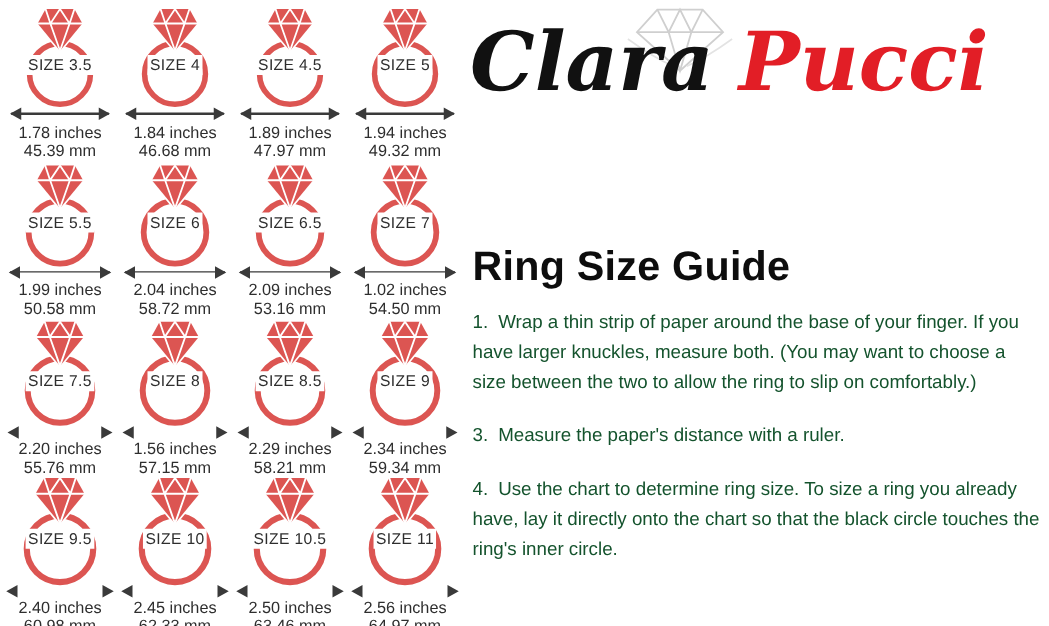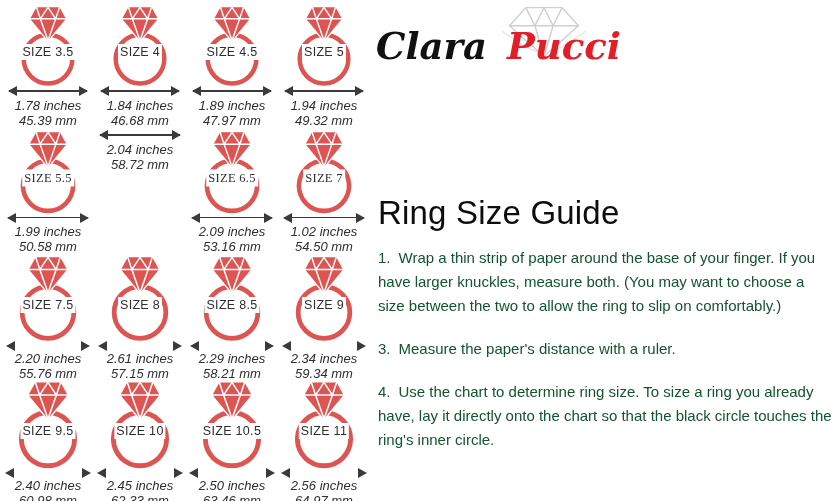--- a/index.html
+++ b/index.html
@@ -10,21 +10,21 @@
   }
 
   
   .chart{
     position:absolute;left:2px;top:4px;
     display:grid;grid-template-columns:repeat(4,92px);grid-auto-rows:125px;
   }
   .cell{display:flex;flex-direction:column;align-items:center;padding-top:2px;}
   .fig{position:relative;margin:0 auto;}
   .row-0 .fig{width:64px;}
-  .row-1 .fig{width:66px;font-family:Liberation Serif, serif;}
+  .row-1 .fig{width:66px;}
   .row-2 .fig{width:68px;}
   .row-3 .fig{width:70px;}
   .ring-svg{display:block;width:100%;height:auto;}
   .ring-circle{fill:none;stroke:var(--ring-red,#DC5552);stroke-width:7;}
   .d-fill{fill:var(--ring-red,#DC5552);stroke:#ffffff;stroke-width:4;paint-order:stroke;}
   .d-facets{stroke:#ffffff;stroke-width:2.2;fill:none;stroke-linecap:round;}
   .size-label{
     position:absolute;left:50%;top:57%;transform:translate(-50%,-50%);
     background:#ffffff;padding:1px 2px;white-space:nowrap;
     font-size:12.5px;color:var(--text-dark,#2E2E2E);letter-spacing:.3px;
@@ -32,33 +32,33 @@
   .arrow{height:2px;background:var(--arrow,#3A3A3A);position:relative;margin:3px auto 0;}
   .row-0 .arrow{width:78px;}
   .row-1 .arrow{width:80px;}
   .row-2 .arrow{width:82px;}
   .row-3 .arrow{width:84px;}
   .arrow::before,.arrow::after{content:"";position:absolute;top:-4px;
     border-top:5px solid transparent;border-bottom:5px solid transparent;}
   .arrow::before{left:-1px;border-right:9px solid var(--arrow,#3A3A3A);}
   .arrow::after{right:-1px;border-left:9px solid var(--arrow,#3A3A3A);}
   .meas{margin-top:6px;text-align:center;font-size:13px;line-height:15px;
-    color:var(--text-dark,#2E2E2E);font-style:italic;}
+    color:var(--text-dark,#2E2E2E);}
   .meas span{display:block;}
 
   
   .right{position:absolute;left:376px;top:0;width:458px;height:501px;}
   .brand{position:absolute;left:0;top:2px;height:100px;width:100%;}
   .brand-diamond{position:absolute;left:122px;top:2px;width:92px;height:58px;z-index:0;}
-  .brand-text{position:absolute;left:0;top:22px;z-index:1;white-space:nowrap;
-    font-family:"DejaVu Serif",serif;font-style:italic;font-weight:700;font-size:37px;}
+  .brand-text{position:absolute;left:0;top:10px;z-index:1;white-space:nowrap;
+    font-family:"DejaVu Serif",serif;font-style:italic;font-weight:700;font-size:65px;}
   .brand-first{color:#111111;}
   .brand-second{color:var(--brand-red,#E21E26);margin-left:20px;}
   .title{position:absolute;left:2px;top:194px;margin:0;
-    font-size:33px;font-weight:400;color:#0d0d0d;letter-spacing:.2px;}
+    font-size:33px;font-weight:700;color:#0d0d0d;letter-spacing:.2px;}
   .steps{position:absolute;left:2px;top:246px;width:455px;}
   .step{margin:0 0 19px 0;font-size:15px;line-height:24px;color:#14532d;}
   .step-num{margin-right:8px;}
 </style>
 </head>
 <body>
 
 <div class="chart">
   <div class="cell row-0">
     <div class="fig">
@@ -134,20 +134,28 @@
       <span class="size-label">SIZE 5.5</span>
     </div>
     <div class="arrow"></div>
     <div class="meas">
       <span>1.99 inches</span>
       <span>50.58 mm</span>
     </div>
   </div>
 
   <div class="cell row-1">
+    <div class="fig">
+      <svg class="ring-svg" viewBox="0 0 100 126" aria-hidden="true">
+        <circle class="ring-circle" cx="50" cy="83" r="38"></circle>
+        <polygon class="d-fill" points="32,2 68,2 78,20 50,54 22,20"></polygon>
+        <path class="d-facets" d="M22,20 L78,20 M50,2 L38,20 L50,54 L62,20 L50,2 M32,2 L38,20 M68,2 L62,20"></path>
+      </svg>
+      <span class="size-label">SIZE 6</span>
+    </div>
     <div class="arrow"></div>
     <div class="meas">
       <span>2.04 inches</span>
       <span>58.72 mm</span>
     </div>
   </div>
 
   <div class="cell row-1">
     <div class="fig">
       <svg class="ring-svg" viewBox="0 0 100 126" aria-hidden="true">
@@ -200,21 +208,21 @@
     <div class="fig">
       <svg class="ring-svg" viewBox="0 0 100 126" aria-hidden="true">
         <circle class="ring-circle" cx="50" cy="83" r="38"></circle>
         <polygon class="d-fill" points="32,2 68,2 78,20 50,54 22,20"></polygon>
         <path class="d-facets" d="M22,20 L78,20 M50,2 L38,20 L50,54 L62,20 L50,2 M32,2 L38,20 M68,2 L62,20"></path>
       </svg>
       <span class="size-label">SIZE 8</span>
     </div>
     <div class="arrow"></div>
     <div class="meas">
-      <span>2.61 inches</span>
+      <span>1.56 inches</span>
       <span>57.15 mm</span>
     </div>
   </div>
 
   <div class="cell row-2">
     <div class="fig">
       <svg class="ring-svg" viewBox="0 0 100 126" aria-hidden="true">
         <circle class="ring-circle" cx="50" cy="83" r="38"></circle>
         <polygon class="d-fill" points="32,2 68,2 78,20 50,54 22,20"></polygon>
         <path class="d-facets" d="M22,20 L78,20 M50,2 L38,20 L50,54 L62,20 L50,2 M32,2 L38,20 M68,2 L62,20"></path>

